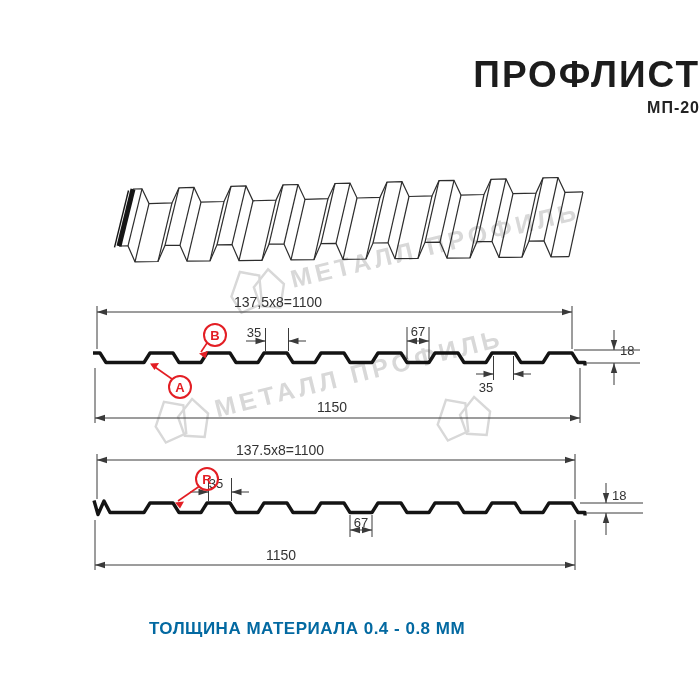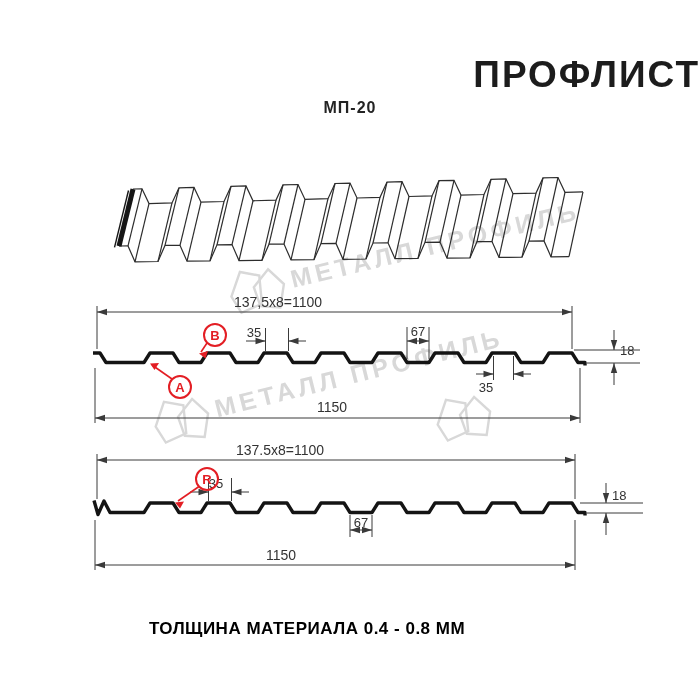--- a/index.html
+++ b/index.html
@@ -1,23 +1,23 @@
 <!DOCTYPE html>
 <html><head>
 <meta charset="utf-8">
 <style>
   html,body{margin:0;padding:0;background:#fff;}
   #page{position:relative;width:700px;height:700px;background:#fff;overflow:hidden;
         font-family:"Liberation Sans",sans-serif;}
   .title{position:absolute;left:0;top:54px;width:700px;text-align:right;
          font-size:37px;font-weight:800;letter-spacing:2px;color:#1c1c1c;}
-  .subtitle{position:absolute;left:0;top:99px;width:700px;text-align:center;
+  .subtitle{position:absolute;left:0;top:99px;width:700px;text-align:right;
          font-size:16px;font-weight:700;letter-spacing:1px;color:#232323;}
   .footer{position:absolute;left:0;top:619px;width:614px;text-align:center;
-         font-size:17px;font-weight:700;letter-spacing:.5px;color:#000000;}
+         font-size:17px;font-weight:700;letter-spacing:.5px;color:#0369a1;}
   svg{position:absolute;left:0;top:0;}
   .dimtxt{font-family:"Liberation Sans",sans-serif;font-size:13px;fill:#333;}
   .dimtxt-big{font-family:"Liberation Sans",sans-serif;font-size:14px;fill:#333;}
   .lbltxt{font-family:"Liberation Sans",sans-serif;font-size:13px;font-weight:bold;}
   .wmtxt{font-family:"Liberation Sans",sans-serif;font-size:25px;font-weight:bold;letter-spacing:4px;}
 </style>
 </head>
 <body>
 
 <div id="page">

